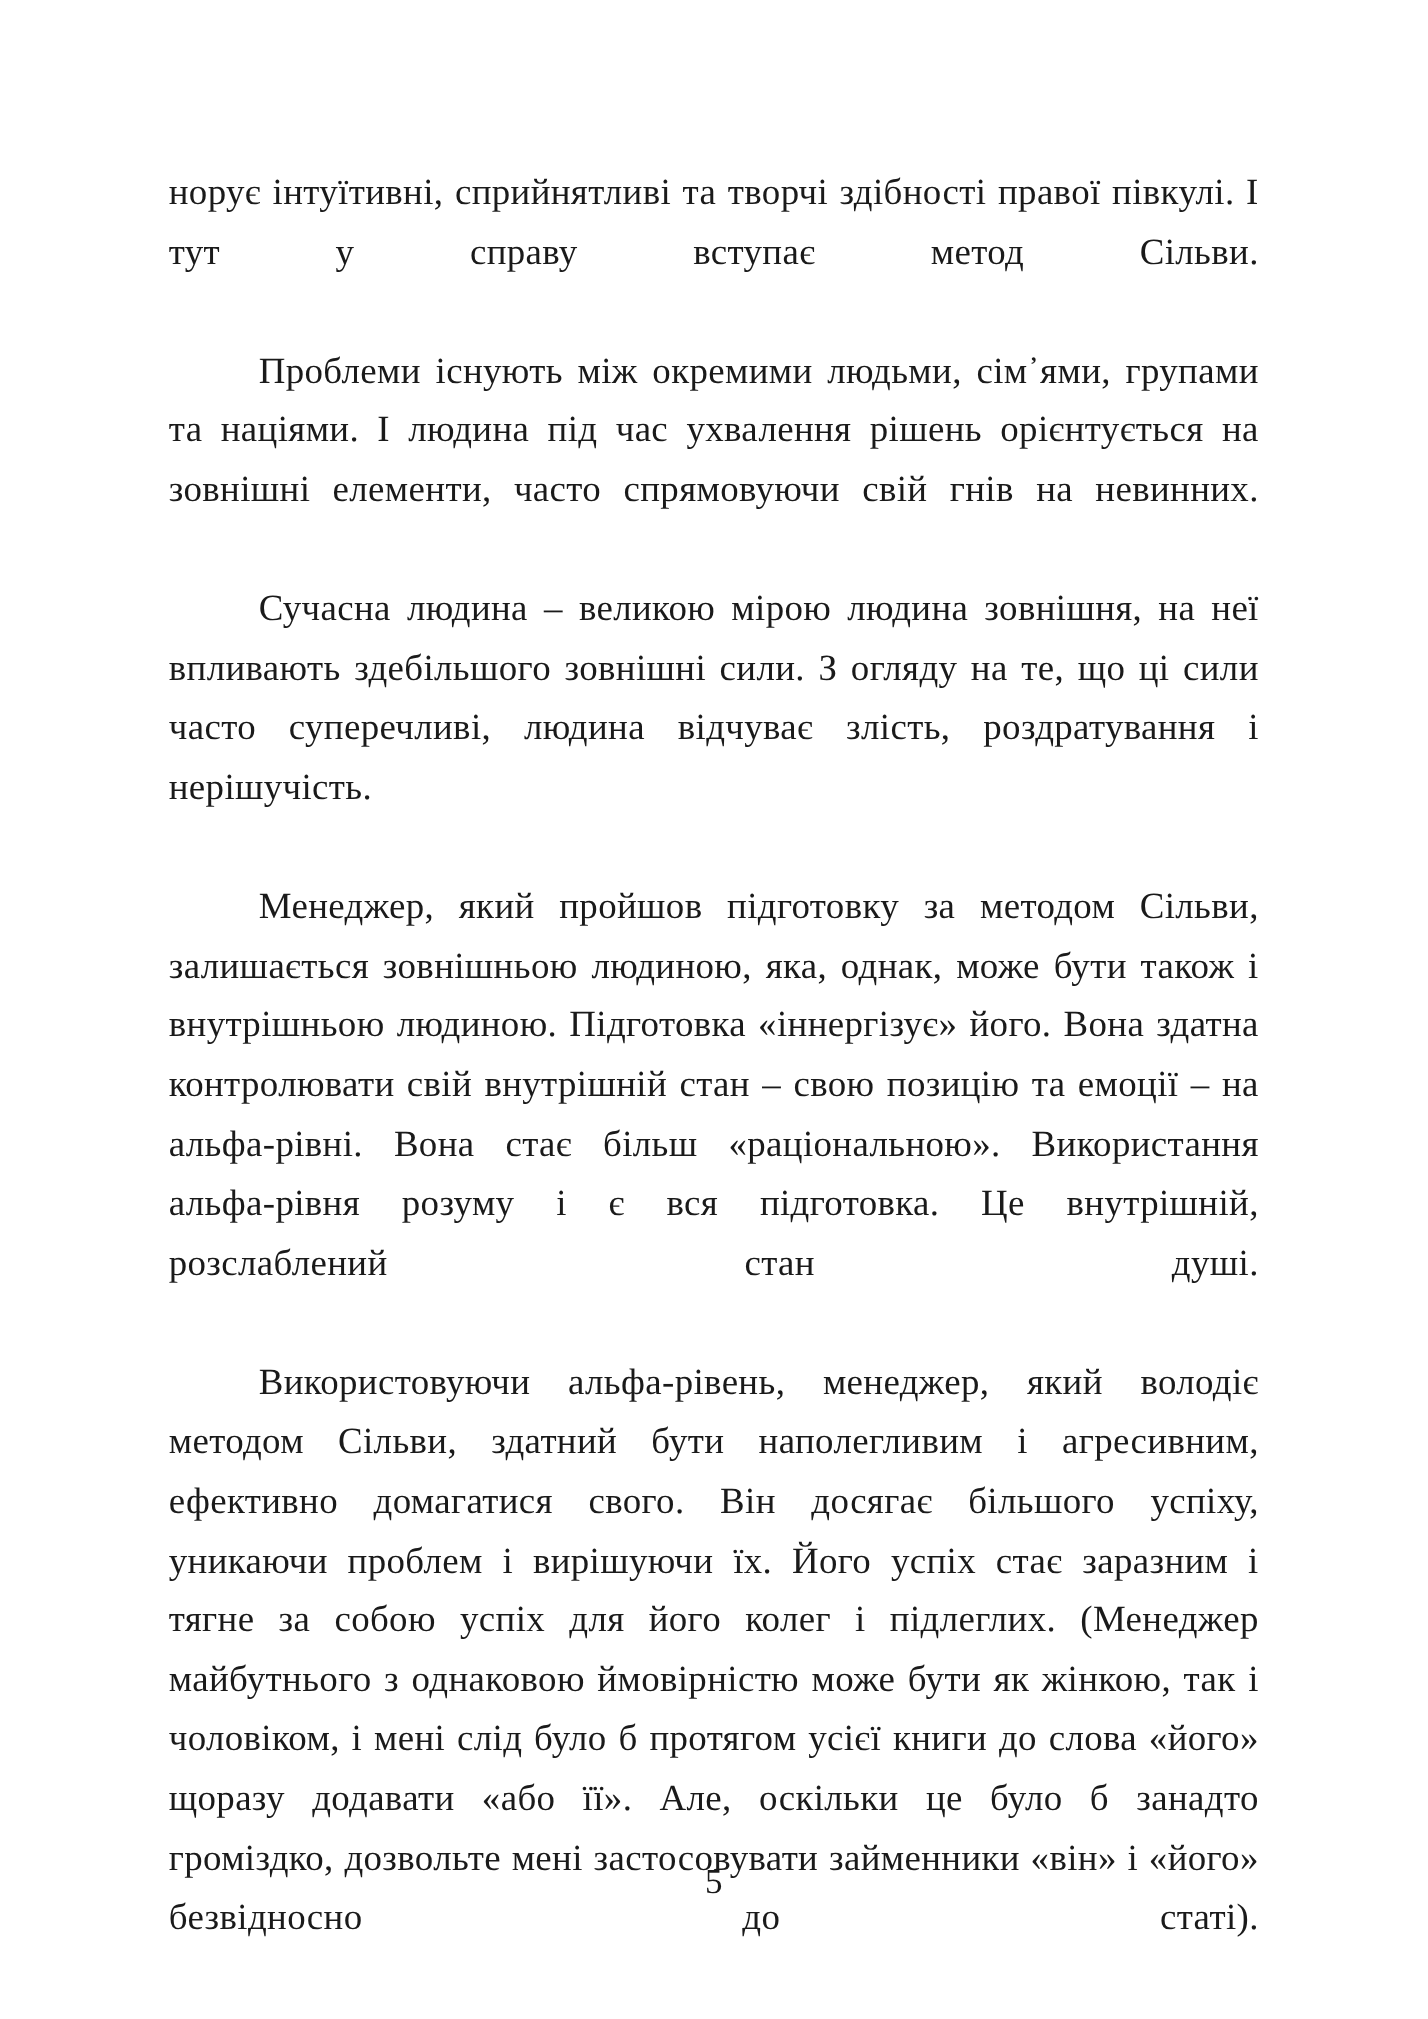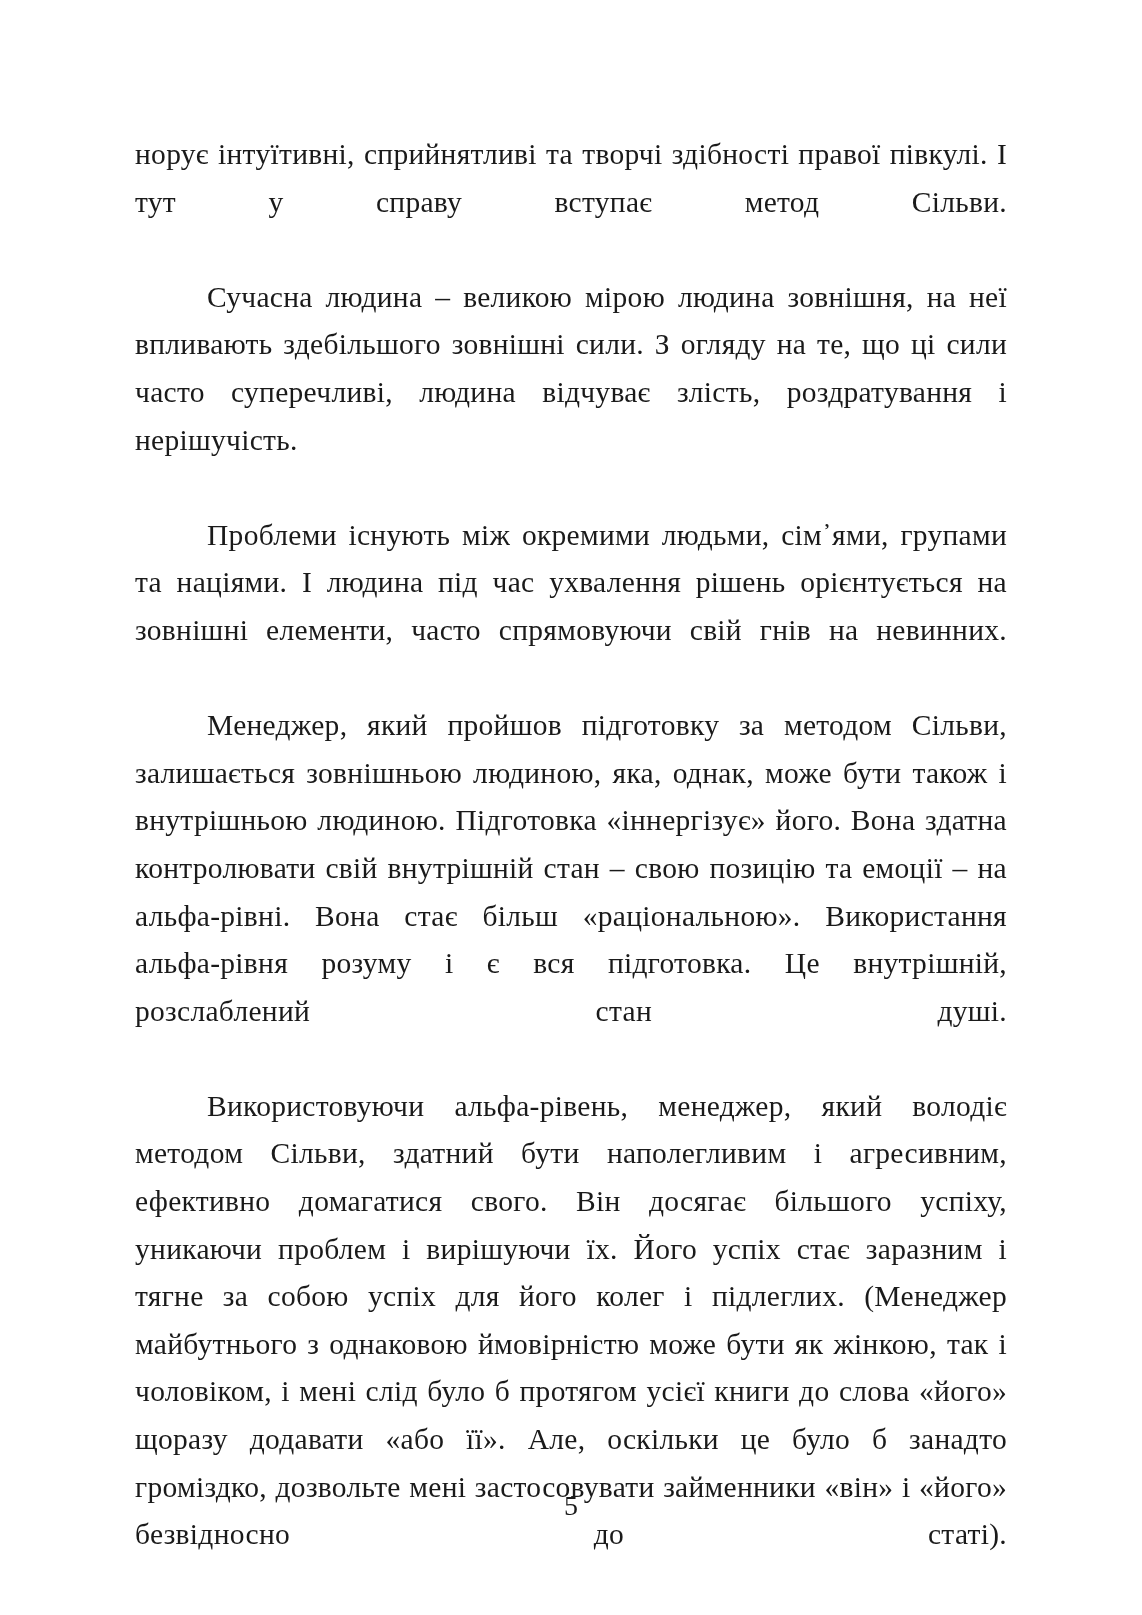--- a/index.html
+++ b/index.html
@@ -76,23 +76,23 @@
 </head>
 <body>
 
 <div class="page">
 
   <div class="text-block">
 
     <p class="para continuation">норує інтуїтивні, сприйнятливі та творчі здібності правої півкулі. І тут у справу вступає метод Сільви.</p>
 
 
+    <p class="para">Проблеми існують між окремими людьми, сім᾽ями, групами та націями. І людина під час ухвалення рішень орієнтується на зовнішні елементи, часто спрямовуючи свій гнів на невинних.</p>
+
     <p class="para">Сучасна людина – великою мірою людина зовнішня, на неї впливають здебільшого зовнішні сили. З огляду на те, що ці сили часто суперечливі, людина відчуває злість, роздратування і нерішучість.</p>
-
-    <p class="para">Проблеми існують між окремими людьми, сім᾽ями, групами та націями. І людина під час ухвалення рішень орієнтується на зовнішні елементи, часто спрямовуючи свій гнів на невинних.</p>
 
     <p class="para">Менеджер, який пройшов підготовку за методом Сільви, залишається зовнішньою людиною, яка, однак, може бути також і внутрішньою людиною. Підготовка «іннергізує» його. Вона здатна контролювати свій внутрішній стан – свою позицію та емоції – на альфа-рівні. Вона стає більш «раціональною». Використання альфа-рівня розуму і є вся підготовка. Це внутрішній, розслаблений стан душі.</p>
 
     <p class="para">Використовуючи альфа-рівень, менеджер, який володіє методом Сільви, здатний бути наполегливим і агресивним, ефективно домагатися свого. Він досягає більшого успіху, уникаючи проблем і вирішуючи їх. Його успіх стає заразним і тягне за собою успіх для його колег і підлеглих. (Менеджер майбутнього з однаковою ймовірністю може бути як жінкою, так і чоловіком, і мені слід було б протягом усієї книги до слова «його» щоразу додавати «або її». Але, оскільки це було б занадто громіздко, дозвольте мені застосовувати займенники «він» і «його» безвідносно до статі).</p>
 
   </div>
 
   <div class="folio">5</div>
 
 </div>

